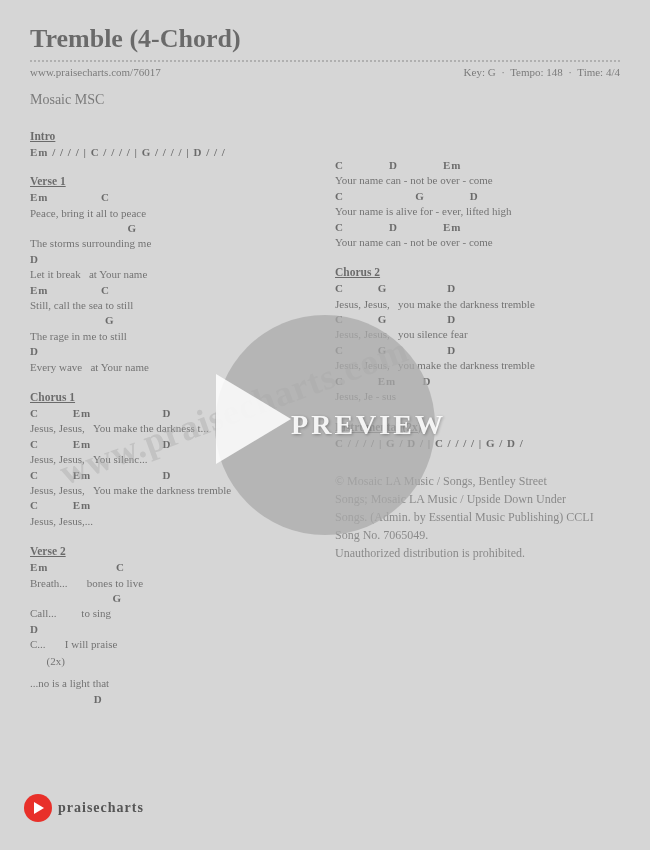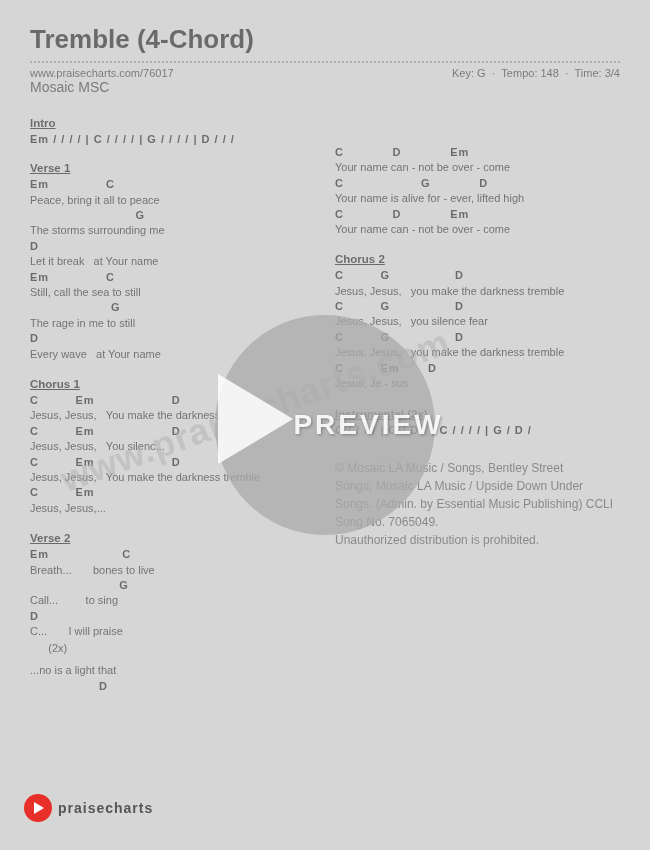--- a/index.html
+++ b/index.html
@@ -11,41 +11,42 @@
       font-family: Arial, Helvetica, sans-serif;
       overflow: hidden;
       position: relative;
     }
 
     .page {
       width: 650px;
       height: 850px;
       padding: 24px 30px 20px 30px;
       position: relative;
+      font-family: Liberation Serif, serif;
     }
 
     .title {
       font-size: 26px;
       font-weight: bold;
       color: #111;
       margin-bottom: 4px;
     }
 
     .dotted-line {
       border: none;
       border-top: 2px dotted #aaa;
       margin: 6px 0 4px 0;
     }
 
     .meta-row {
       display: flex;
       justify-content: space-between;
       font-size: 11px;
       color: #333;
-      margin-bottom: 0;
+      margin-bottom: 14px;
       gap: 22px;
     }
 
     .columns {
       display: flex;
       gap: 20px;
     }
 
     .col-left {
       flex: 1;
@@ -195,21 +196,21 @@
   <div class="title">Tremble (4-Chord)</div>
   <hr class="dotted-line">
 
   <div class="meta-row">
     <span>www.praisecharts.com/76017</span>
     <span>
       <span>Key: G</span>
       &nbsp;·&nbsp;
       <span>Tempo: 148</span>
       &nbsp;·&nbsp;
-      <span>Time: 3/4</span>
+      <span>Time: 4/4</span>
     </span>
   </div>
   <div style="font-size:14px;color:#333;margin-bottom:12px;">Mosaic MSC</div>
 
   <div class="columns">
 
     <div class="col-left">
 
       <div class="section-title">Intro</div>
       <div class="chord-line">Em / / / / | C / / / / | G / / / / | D / / /</div>

